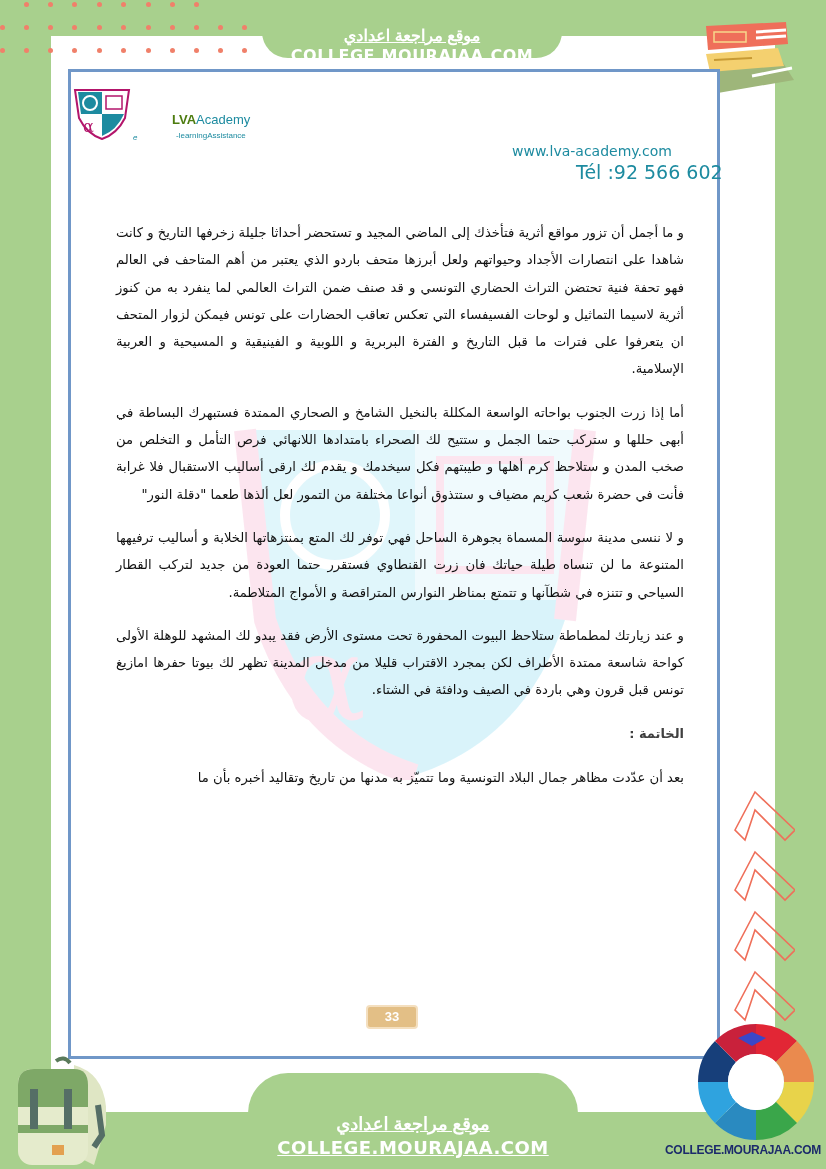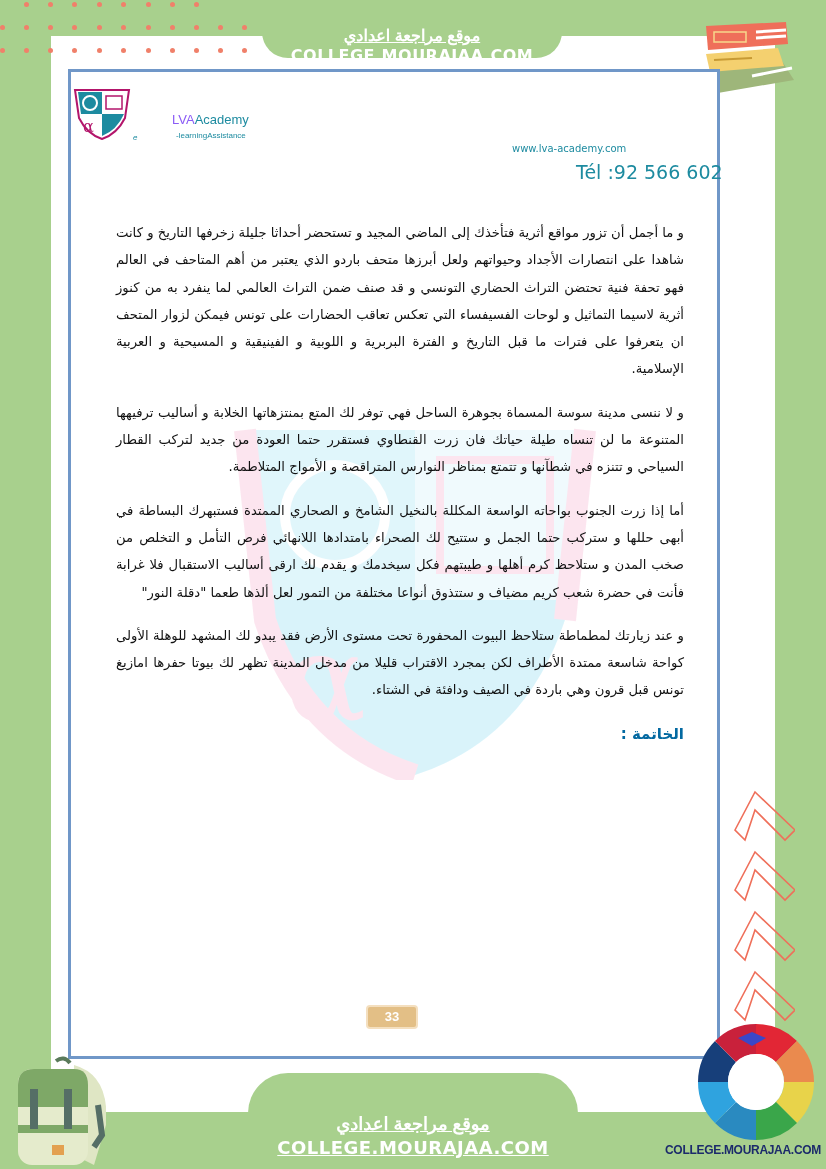--- a/index.html
+++ b/index.html
@@ -34,37 +34,37 @@
 
     
     .page-frame {
       position: absolute; left: 68px; top: 69px; width: 652px; height: 990px;
       border: 3px solid #7097c8; background: #ffffff;
     }
 
     
     .shield { position: absolute; left: 73px; top: 88px; width: 58px; height: 52px; }
     .brand { position: absolute; left: 172px; top: 112px; font-size: 13px; color: #1d8ba0; }
-    .brand .lva { color: #8b5cf6; font-weight: normal; }
+    .brand .lva { color: #4d7c0f; font-weight: bold; }
     .brand-sub { position: absolute; left: 176px; top: 131px; font-size: 8px; color: #1d8ba0; }
     .brand-e { position: absolute; left: 133px; top: 133px; font-size: 8px; color: #1d8ba0; font-style: italic; }
-    .site-url { position: absolute; left: 512px; top: 143px; font-size: 10px; color: #1d8ba0; font-family: "DejaVu Sans", sans-serif; }
+    .site-url { position: absolute; left: 512px; top: 143px; font-size: 14px; color: #1d8ba0; font-family: "DejaVu Sans", sans-serif; }
     .site-tel { position: absolute; left: 576px; top: 161px; font-size: 19px; color: #1d8ba0; font-family: "DejaVu Sans", sans-serif; }
 
     
     .watermark { position: absolute; left: 225px; top: 420px; width: 380px; height: 360px; opacity: 0.28; pointer-events: none; }
 
     
     .content {
       position: absolute; left: 100px; top: 203px; width: 600px;
       direction: rtl; text-align: justify; color: #111;
       font-family: "DejaVu Sans", sans-serif; font-size: 13.2px; line-height: 27.3px;
     }
     .content p { margin: 16px; }
-    .heading { color: #0369a1; font-weight: bold; font-size: 15px; line-height: 28px; margin-top: 2px !important; }
+    .heading { color: #404040; font-weight: bold; font-size: 13px; line-height: 28px; margin-top: 2px !important; }
     .conclusion { margin-top: 5px !important; }
 
     .page-num {
       position: absolute; left: 366px; top: 1005px; width: 52px; height: 24px;
       background: #e3bf86; border: 2px solid #f4dfbf; border-radius: 4px;
       color: #fff; text-align: center; font-size: 13px; line-height: 20px; font-weight: bold;
     }
 
     
     .books { position: absolute; left: 692px; top: 8px; width: 112px; height: 88px; }
@@ -153,24 +153,25 @@
   <text x="10" y="44" font-size="16" fill="#b3156b" font-family="DejaVu Serif, serif">α</text>
 </svg>
 <div class="brand-e">e</div>
 <div class="brand"><span class="lva">LVA</span><span>Academy</span></div>
 <div class="brand-sub">-learningAssistance</div>
 <div class="site-url">www.lva-academy.com</div>
 <div class="site-tel">Tél :92 566 602</div>
 
 <div class="content">
   <p>و ما أجمل أن تزور مواقع أثرية فتأخذك إلى الماضي المجيد و تستحضر أحداثا جليلة زخرفها التاريخ و كانت شاهدا على انتصارات الأجداد وحيواتهم ولعل أبرزها متحف باردو الذي يعتبر من أهم المتاحف في العالم فهو تحفة فنية تحتضن التراث الحضاري التونسي و قد صنف ضمن التراث العالمي لما ينفرد به من كنوز أثرية لاسيما التماثيل و لوحات الفسيفساء التي  تعكس تعاقب الحضارات على تونس فيمكن لزوار المتحف ان يتعرفوا على فترات ما قبل التاريخ و الفترة البربرية و اللوبية و الفينيقية و المسيحية و العربية الإسلامية.</p>
+  <p>أما إذا زرت الجنوب بواحاته الواسعة المكللة بالنخيل الشامخ و الصحاري الممتدة فستبهرك البساطة في أبهى حللها و ستركب حتما الجمل و ستتيح لك الصحراء بامتدادها اللانهائي فرص التأمل و التخلص من صخب المدن و ستلاحظ كرم أهلها و طيبتهم فكل سيخدمك و يقدم لك ارقى أساليب الاستقبال فلا غرابة فأنت في حضرة شعب كريم مضياف و ستتذوق أنواعا مختلفة من التمور لعل ألذها طعما "دقلة النور"</p>
   <p>و لا ننسى مدينة سوسة المسماة بجوهرة الساحل  فهي توفر لك المتع بمنتزهاتها الخلابة و أساليب ترفيهها المتنوعة ما لن تنساه طيلة حياتك فان زرت القنطاوي فستقرر حتما العودة من جديد لتركب القطار السياحي و تتنزه في شطآنها و تتمتع بمناظر النوارس المتراقصة و الأمواج المتلاطمة.</p>
-  <p>أما إذا زرت الجنوب بواحاته الواسعة المكللة بالنخيل الشامخ و الصحاري الممتدة فستبهرك البساطة في أبهى حللها و ستركب حتما الجمل و ستتيح لك الصحراء بامتدادها اللانهائي فرص التأمل و التخلص من صخب المدن و ستلاحظ كرم أهلها و طيبتهم فكل سيخدمك و يقدم لك ارقى أساليب الاستقبال فلا غرابة فأنت في حضرة شعب كريم مضياف و ستتذوق أنواعا مختلفة من التمور لعل ألذها طعما "دقلة النور"</p>
   <p>و عند زيارتك لمطماطة ستلاحظ البيوت المحفورة تحت مستوى الأرض فقد يبدو لك المشهد للوهلة الأولى كواحة شاسعة ممتدة الأطراف لكن بمجرد الاقتراب قليلا من مدخل المدينة تظهر لك بيوتا حفرها امازيغ تونس قبل قرون وهي باردة في الصيف ودافئة في الشتاء.</p>
   <p class="heading">الخاتمة :</p>
+  <p class="conclusion">بعد أن عدّدت مظاهر جمال البلاد التونسية وما تتميّز به مدنها من تاريخ وتقاليد أخبره بأن ما</p>
 </div>
 
 <div class="page-num">33</div>
 
 <svg class="chevrons" viewBox="0 0 62 240">
   <g fill="none" stroke="#ef6f5a" stroke-width="1.6">
     <path d="M2 40 L22 2 L62 40 L52 50 L22 20 L12 50 Z"></path>
     <path d="M2 100 L22 62 L62 100 L52 110 L22 80 L12 110 Z"></path>
     <path d="M2 160 L22 122 L62 160 L52 170 L22 140 L12 170 Z"></path>
     <path d="M2 220 L22 182 L62 220 L52 230 L22 200 L12 230 Z"></path>

